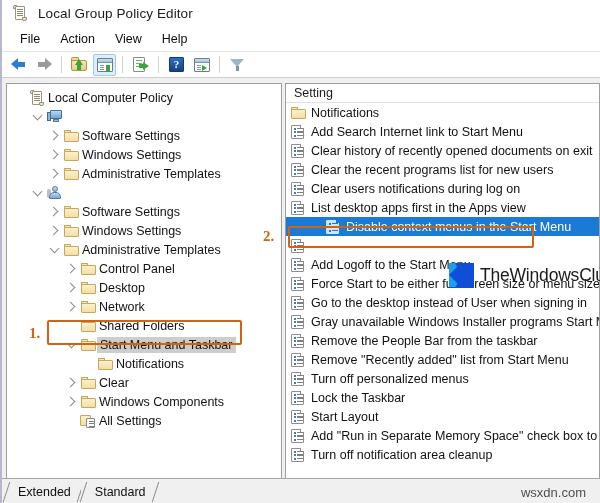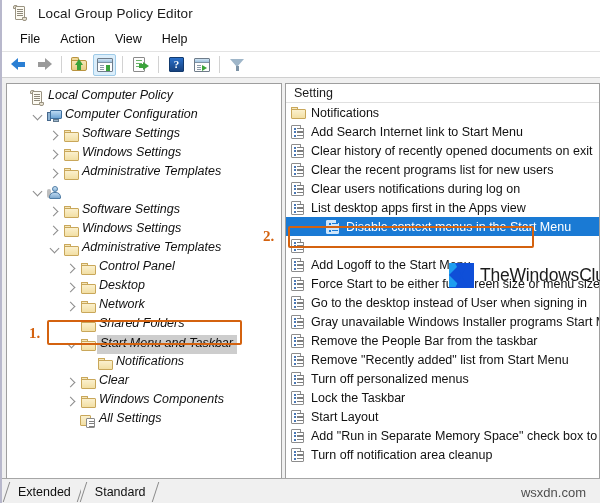--- a/index.html
+++ b/index.html
@@ -149,21 +149,21 @@
     border: 1px solid #9e9e9e;
     position: relative;
     overflow: hidden;
   }
   .left-pane { width: 276px; height: 417px; flex: none; }
   .pane-gap { width: 3px; flex: none; }
   .right-pane { flex: 1; height: 417px; display: flex; flex-direction: column; }
 
   
   .tree { padding: 4px 0 0 0; font-size: 12.5px; color: #111; user-select: none; }
-  .trow { height: 19px; display: flex; white-space: nowrap; position: relative; font-style: italic; }
+  .trow { height: 19px; display: flex; align-items: center; white-space: nowrap; position: relative; }
   .trow .twist { width: 15px; flex: none; display: flex; align-items: center; justify-content: center; }
   .trow .tico { width: 18px; flex: none; display: flex; align-items: center; justify-content: center; }
   .trow .tlabel { padding-left: 2px; font-size: 12.5px; }
   .trow.selected .tlabel { background: #cdcdcd; padding: 1px 4px 1px 3px; }
 
   .chev { width: 7px; height: 7px; border-right: 1.6px solid #8b8b8b; border-bottom: 1.6px solid #8b8b8b; }
   .chev.right { transform: rotate(-45deg); margin-left: -2px; }
   .chev.down { transform: rotate(45deg); margin-top: -3px; }
 
   .folder { width: 15px; height: 12px; position: relative; }
@@ -403,21 +403,20 @@
             <span class="twist">
               <span class="chev down"></span>
             </span>
             <span class="tico">
               <span class="pcicon">
                 <span class="sd"></span>
                 <span class="scr"></span>
                 <span class="bas"></span>
               </span>
             </span>
-            <span class="tlabel">Computer Configuration</span>
           </div>
           <div class="trow">
             <span style="width:40px;flex:none"></span>
             <span class="twist">
               <span class="chev right"></span>
             </span>
             <span class="tico">
               <span class="folder">
                 <span class="ft"></span>
                 <span class="fb"></span>

